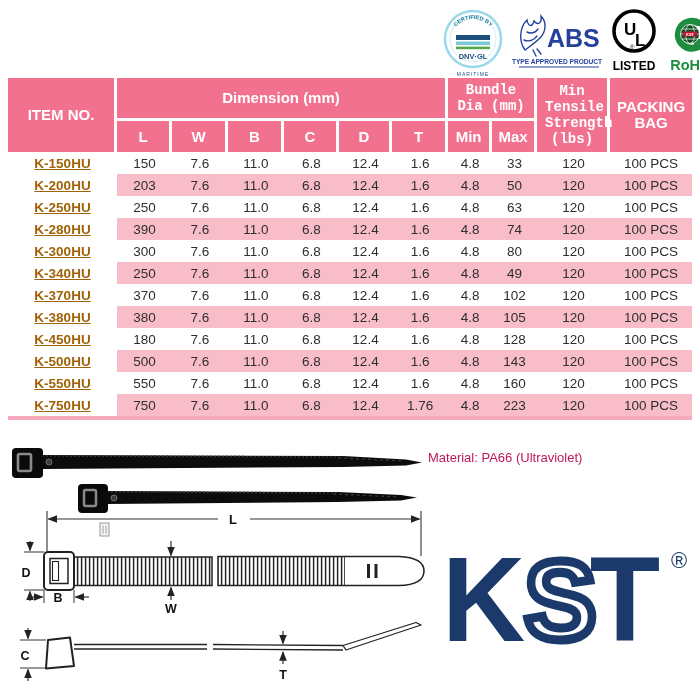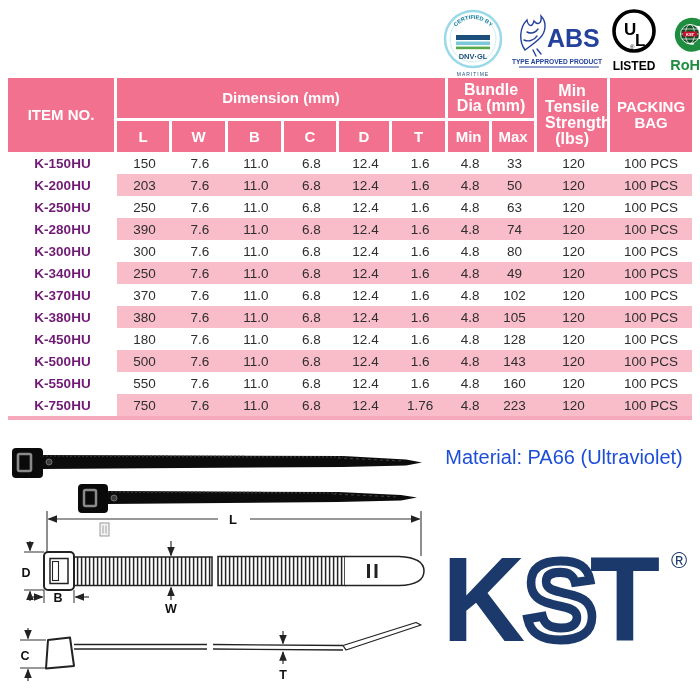--- a/index.html
+++ b/index.html
@@ -12,33 +12,33 @@
 
   
   .table-wrap{position:absolute;left:8px;top:78px;width:684px;}
   table.spec{border-collapse:separate;border-spacing:0;width:684px;table-layout:fixed;}
   table.spec th{background:#f1718f;color:#ffffff;font-weight:bold;padding:0 4px;
                 font-size:15px;line-height:16px;vertical-align:middle;}
   table.spec th.br{border-right:3px solid #ffffff;}
   table.spec th.bb{border-bottom:3px solid #ffffff;}
   table.spec thead tr.r1 th{height:40px;}
   table.spec thead tr.r2 th{height:31px;}
-  table.spec th.narrow{padding:0 8px;font-size:16px;}
+  table.spec th.narrow{padding:0 8px;font-size:14px;font-family:Liberation Mono, monospace;}
   table.spec td{height:22px;padding:0;text-align:center;font-size:13.5px;color:#2e2e2e;
                 white-space:nowrap;}
-  table.spec td.item{font-weight:bold;color:#701a75;background:#ffffff !important;}
+  table.spec td.item{font-weight:bold;color:#a16207;background:#ffffff !important;text-decoration:underline;}
   table.spec tr.pink td{background:#f9bdca;}
   table.spec tbody tr:last-child td{border-bottom:4px solid #f6a9bc;margin-top:35px;}
 
   
   .ties{position:absolute;left:8px;top:441px;}
 
   
-  .info{position:absolute;left:428px;top:446px;width:272px;font-size:20px;
-        line-height:23px;color:#1d4ed8;text-align:center;}
+  .info{position:absolute;left:428px;top:446px;width:272px;font-size:13px;
+        line-height:23px;color:#be185d;}
 
   
   .drawing{position:absolute;left:18px;top:503px;}
   .drawing text{font-family:"Liberation Sans",sans-serif;font-weight:bold;fill:#111;}
 
   
   .kst{position:absolute;left:440px;top:536px;}
 </style>
 </head>
 <body>

